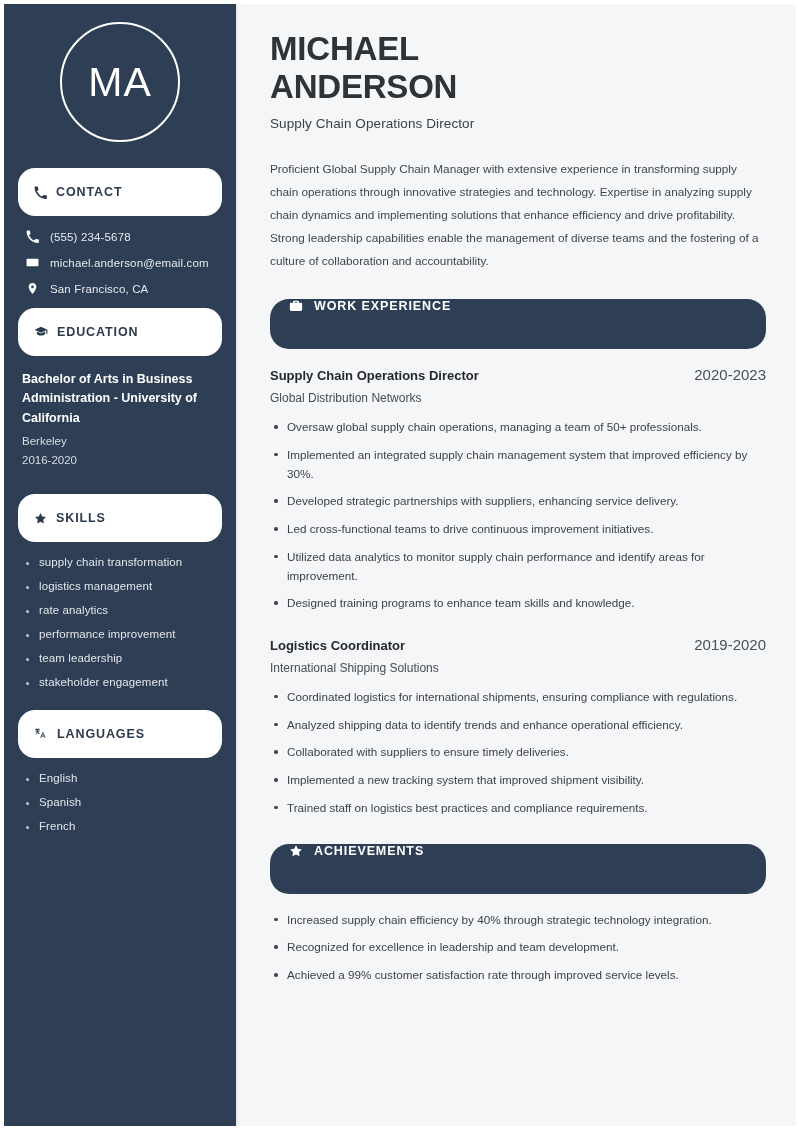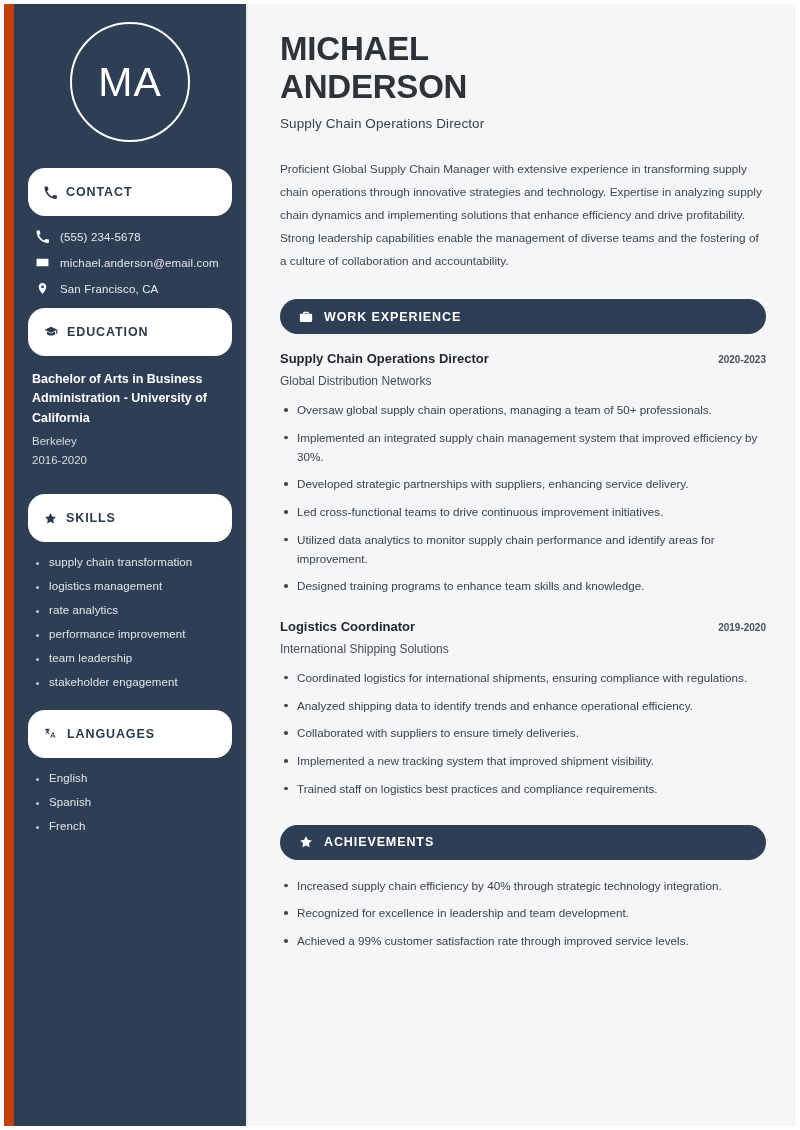--- a/index.html
+++ b/index.html
@@ -5,25 +5,24 @@
   * { margin:0; padding:0; box-sizing:border-box; }
   html, body { width:800px; height:1130px; }
   body {
     background:#ffffff;
     font-family:"Liberation Sans", sans-serif;
     -webkit-font-smoothing:antialiased;
   }
   .page {
     position:relative;
     width:800px; height:1130px;
-    background:#c2410c;
+    background:#1d4ed8;
     display:flex;
     border:4px solid #ffffff;
     overflow:hidden;
-    padding-left:10px;
   }
 
   
   .sidebar {
     width:234px;
     flex:0 0 234px;
     background:#2e3f55;
     border-right:2px solid #e9eaec;
     padding:0 14px;
     color:#ffffff;
@@ -120,22 +119,22 @@
   .summary {
     margin-top:27px;
     font-size:11.8px;
     line-height:1.95;
     color:#3f464d;
   }
 
   .sec-head {
     background:#2e3f55;
     border-radius:19px;
-    height:35px;
-    display:flex; align-items:center;
+    height:50px;
+    display:flex; 
     gap:11px;
     padding:0 19px;
     margin-top:26px;
     margin-bottom:17px;
   }
   .sec-head .sec-label {
     color:#ffffff;
     font-size:12.5px;
     font-weight:bold;
     letter-spacing:0.9px;
@@ -144,21 +143,21 @@
 
   .job { margin-bottom:4px; }
   .job-row {
     display:flex; justify-content:space-between; align-items:baseline;
     gap:14px;
   }
   .job-role {
     font-size:13px; font-weight:bold; color:#24282c;
   }
   .job-dates {
-    font-size:10px; color:#4a5056; white-space:nowrap;font-weight:bold;
+    font-size:15px; color:#4a5056; white-space:nowrap;
   }
   .job-company {
     font-size:12px; color:#474d54; margin-top:8px;
   }
 
   ul.bullets { list-style:none; margin:13px 0 0 0; padding:0; }
   ul.bullets li {
     position:relative;
     font-size:11.7px;
     line-height:1.6;

